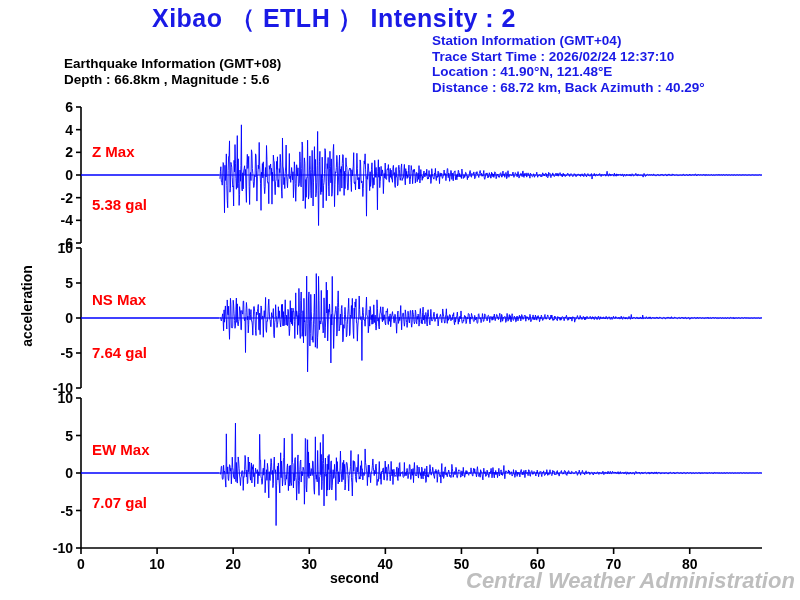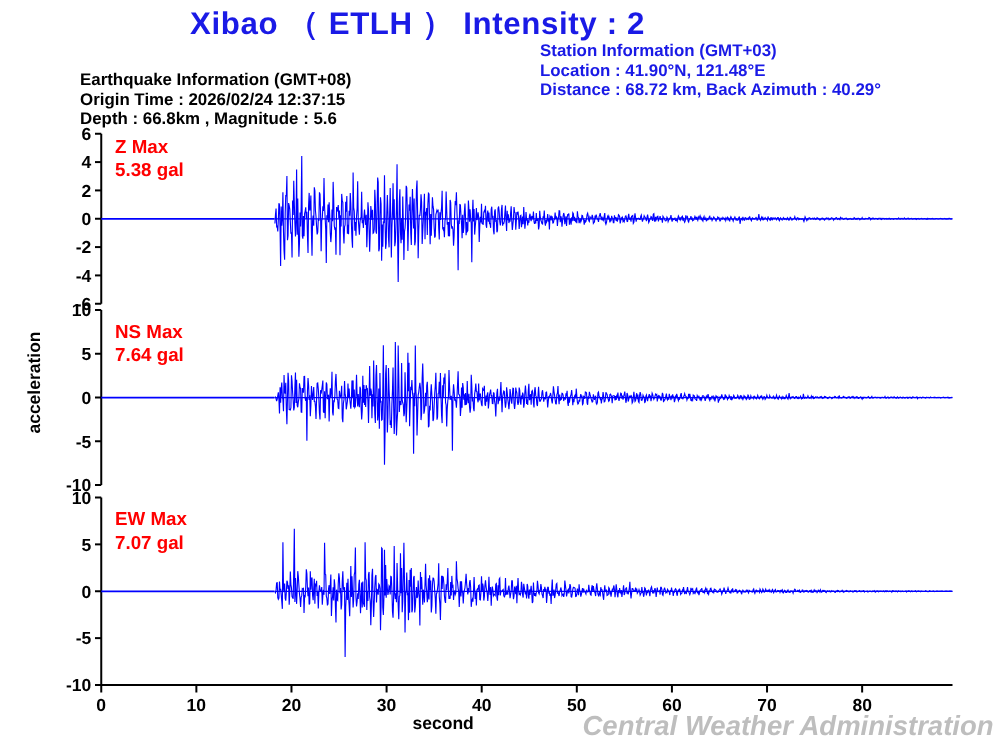--- a/index.html
+++ b/index.html
@@ -100,41 +100,41 @@
 
   
   .chan-annot {
     position: absolute;
     font-size: 15px;
     font-weight: bold;
     color: #ff0000;
     line-height: 19px;
     white-space: nowrap;
   }
-  .chan-annot span { display: block; }
+  .chan-annot span { display: block; margin-top: 34px; }
 
   
   svg text {
     font-family: "Liberation Sans", sans-serif;
     font-weight: bold;
   }
 </style>
 </head>
 <body>
 
 <div id="title">Xibao （ ETLH ） Intensity : 2</div>
 
 <div id="eq-info" class="info-block">
   <span class="info-line">Earthquake Information  (GMT+08)</span>
-  <span class="info-line">Origin Time : 2026/02/24 12:37:15</span>
   <span class="info-line">Depth : 66.8km , Magnitude : 5.6</span>
 </div>
 
 <div id="st-info" class="info-block">
-  <span class="info-line">Station Information  (GMT+03)</span>
+  <span class="info-line">Station Information  (GMT+04)</span>
+  <span class="info-line">Trace Start Time : 2026/02/24 12:37:10</span>
   <span class="info-line">Location : 41.90°N, 121.48°E</span>
   <span class="info-line">Distance : 68.72 km, Back Azimuth : 40.29°</span>
 </div>
 
 <svg id="plot" width="800" height="600" viewBox="0 0 800 600">
     <g>
       <line x1="81" y1="107" x2="81" y2="243" stroke="#000000" stroke-width="1.6"></line>
       <line x1="76" y1="107" x2="81" y2="107" stroke="#000000" stroke-width="1.6"></line>
       <text x="73" y="112" text-anchor="end" font-size="14" fill="#000000">6</text>
       <line x1="76" y1="129.66666666666666" x2="81" y2="129.66666666666666" stroke="#000000" stroke-width="1.6"></line>

